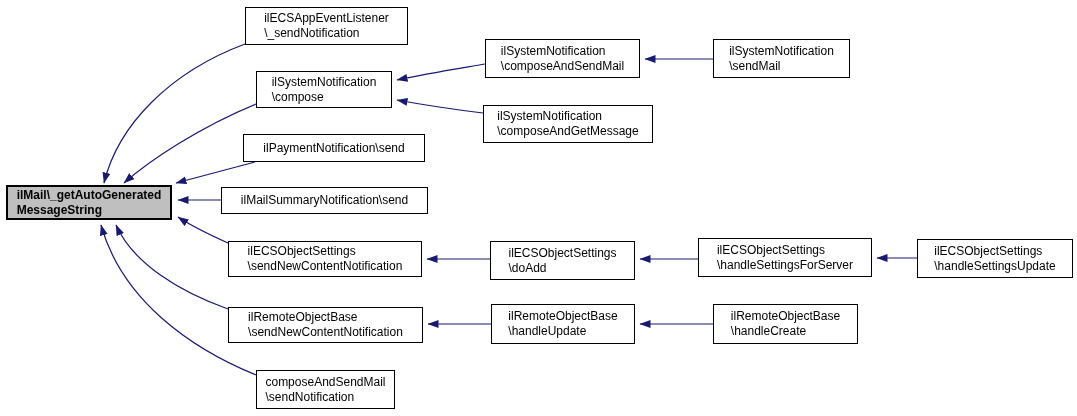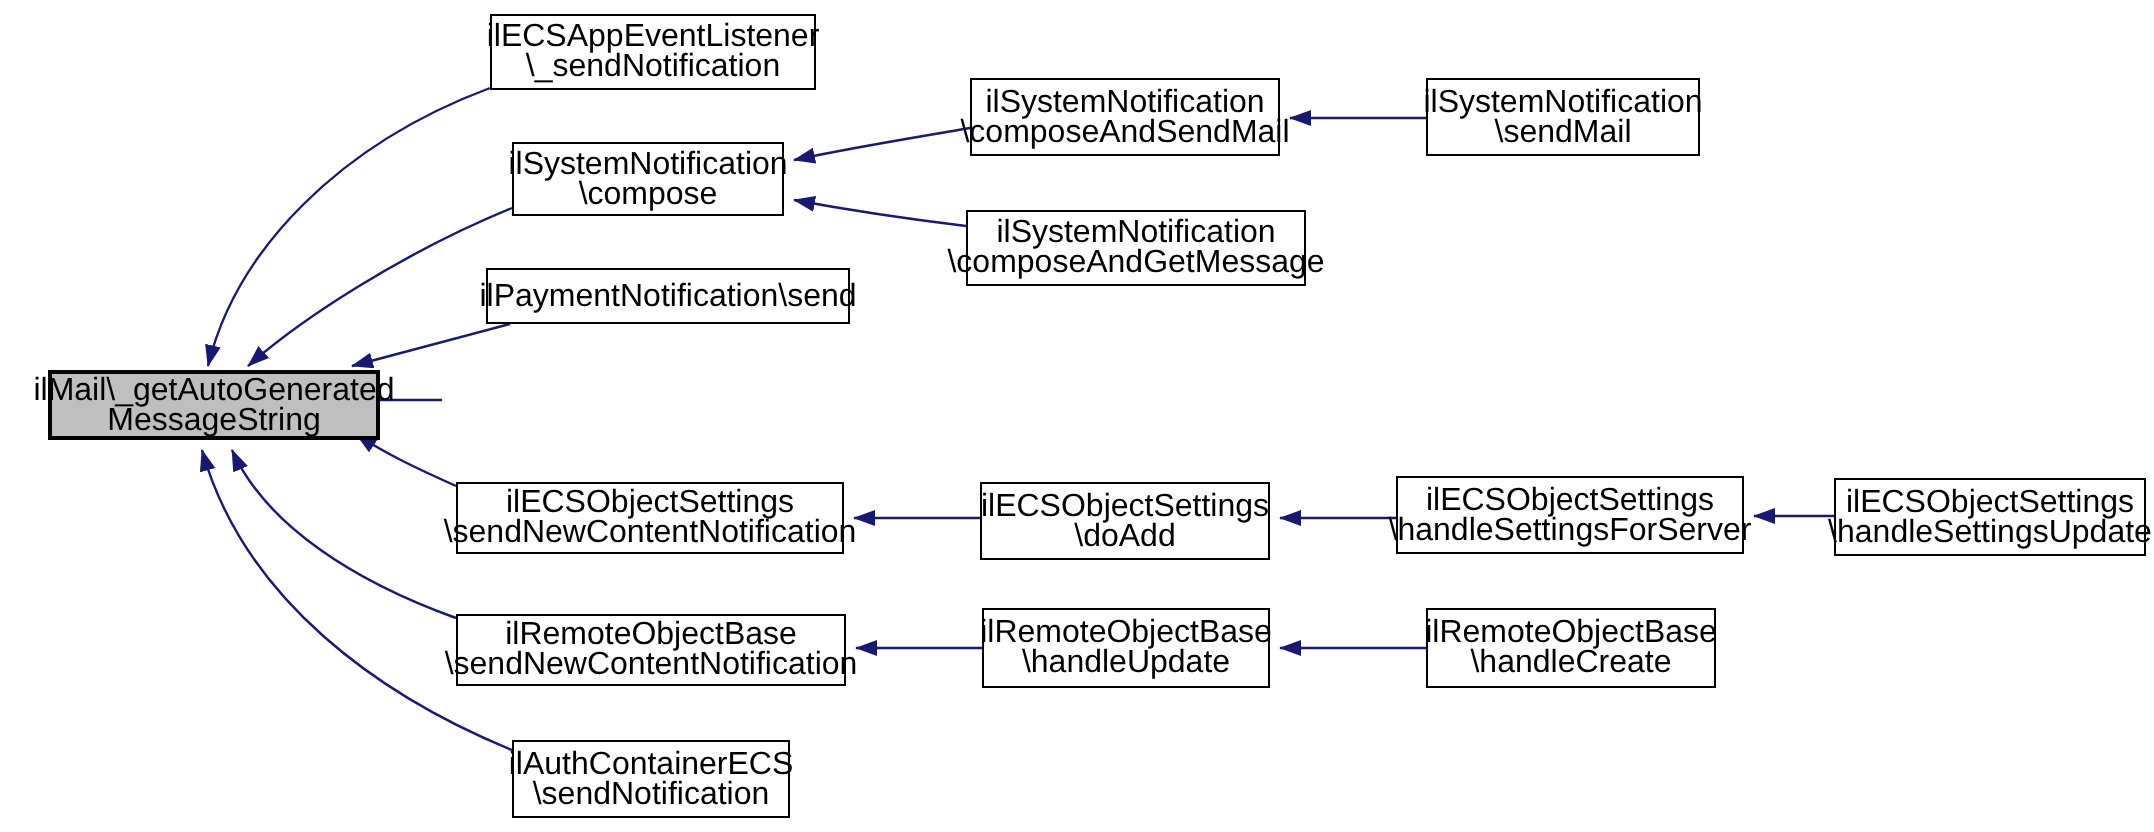--- a/index.html
+++ b/index.html
@@ -25,31 +25,30 @@
     position: absolute;
     box-sizing: border-box;
     background: #ffffff;
     border: 1px solid #000000;
     color: #000000;
     display: flex;
     align-items: center;
     justify-content: center;
   }
   .node .lbl {
-    font-size: 16px;
+    font-size: 12px;
     line-height: 15px;
-    text-align: center;
     white-space: pre-line;
   }
   .node.main {
     background: #bfbfbf;
     border: 2px solid #000000;
   }
   
-  .n-main          { left:   24px; top: 185px; width: 166px; height: 35px; }
+  .n-main          { left:   6px; top: 185px; width: 166px; height: 35px; font-weight: bold; }
   .n-ecsapp        { left: 245px; top:   7px; width: 163px; height: 38px; }
   .n-compose       { left: 256px; top:  71px; width: 136px; height: 37px; }
   .n-casm          { left: 485px; top:  39px; width: 155px; height: 39px; }
   .n-sendmail      { left: 713px; top:  39px; width: 137px; height: 39px; }
   .n-cagm          { left: 483px; top: 105px; width: 170px; height: 38px; }
   .n-payment       { left: 243px; top: 134px; width: 182px; height: 28px; }
   .n-mailsummary   { left: 221px; top: 187px; width: 207px; height: 27px; }
   .n-ecssendnew    { left: 228px; top: 241px; width: 194px; height: 36px; }
   .n-doadd         { left: 490px; top: 241px; width: 145px; height: 39px; }
   .n-hsfs          { left: 698px; top: 238px; width: 174px; height: 39px; }
@@ -114,20 +113,23 @@
 
   <div class="node n-cagm">
     <span class="lbl">ilSystemNotification
 \composeAndGetMessage</span>
   </div>
 
   <div class="node n-payment">
     <span class="lbl">ilPaymentNotification\send</span>
   </div>
 
+  <div class="node n-mailsummary">
+    <span class="lbl">ilMailSummaryNotification\send</span>
+  </div>
 
   <div class="node n-ecssendnew">
     <span class="lbl">ilECSObjectSettings
 \sendNewContentNotification</span>
   </div>
 
   <div class="node n-doadd">
     <span class="lbl">ilECSObjectSettings
 \doAdd</span>
   </div>
@@ -151,17 +153,17 @@
     <span class="lbl">ilRemoteObjectBase
 \handleUpdate</span>
   </div>
 
   <div class="node n-hcreate">
     <span class="lbl">ilRemoteObjectBase
 \handleCreate</span>
   </div>
 
   <div class="node n-auth">
-    <span class="lbl">ilAuthContainerECS
+    <span class="lbl">composeAndSendMail
 \sendNotification</span>
   </div>
 
 </div>
 
 </body></html>

